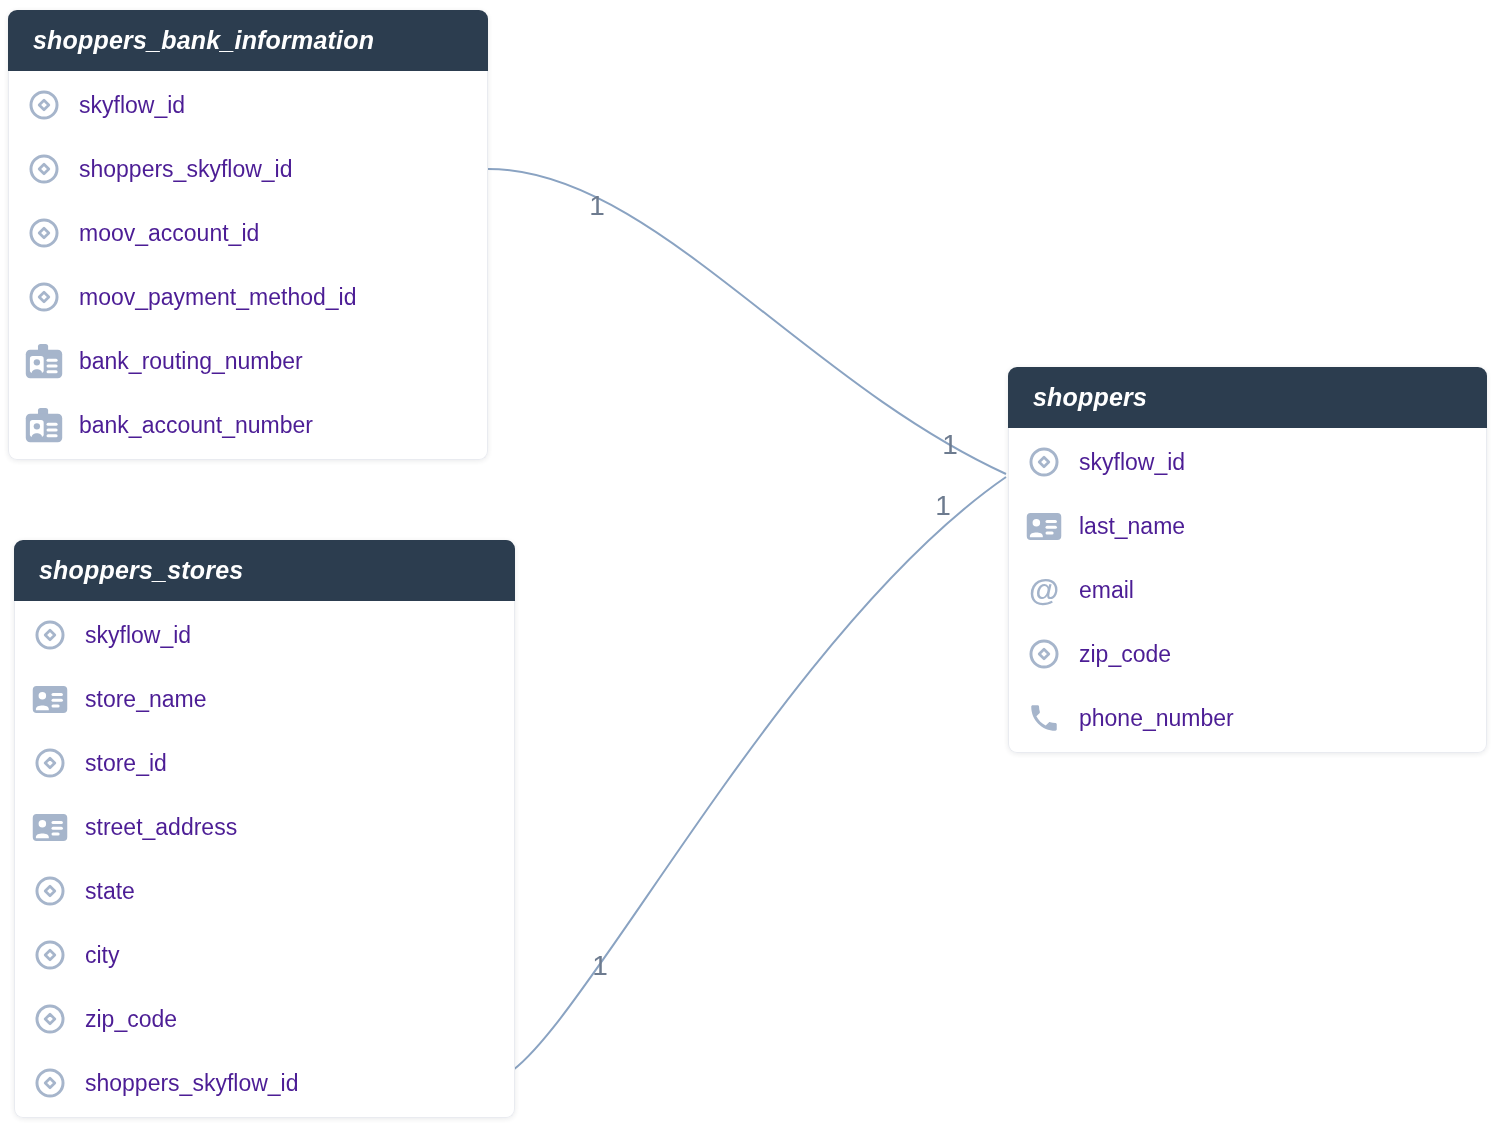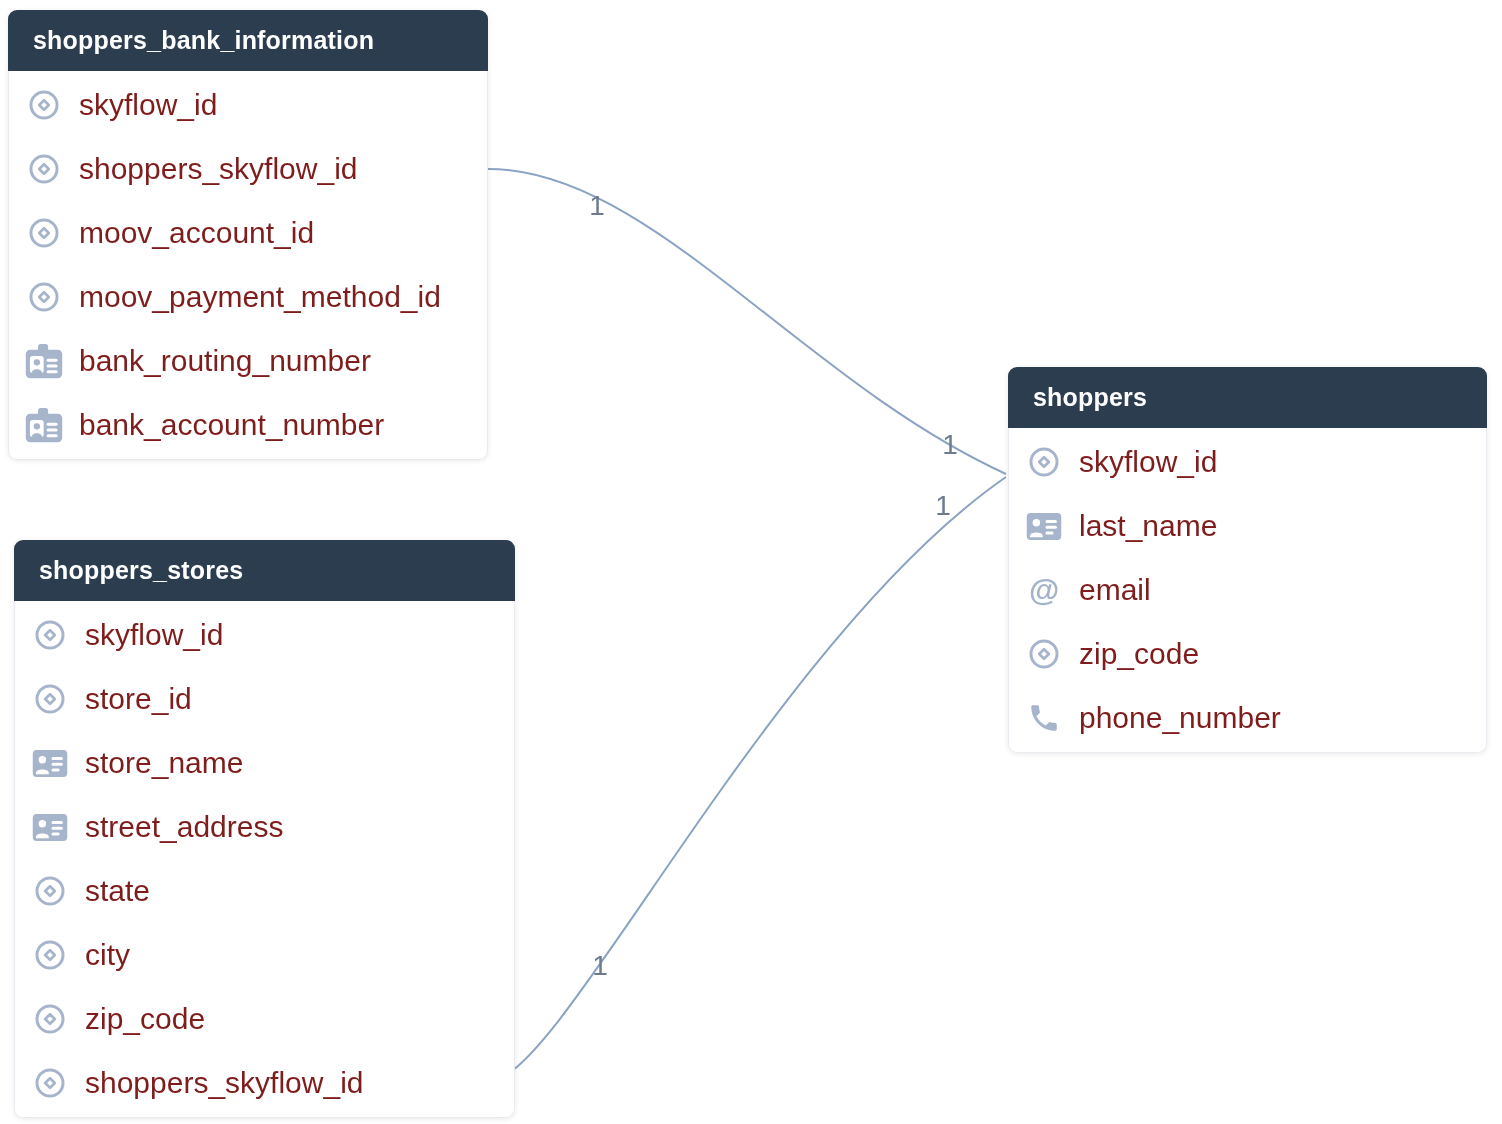--- a/index.html
+++ b/index.html
@@ -4,29 +4,29 @@
 <style>
   html,body{margin:0;padding:0;background:#ffffff;font-family:"Liberation Sans","DejaVu Sans",sans-serif;}
   .canvas{position:relative;width:1502px;height:1124px;background:#ffffff;overflow:hidden;}
 
   .edges{position:absolute;left:0;top:0;width:1502px;height:1124px;}
   .edges path{fill:none;stroke:#8aa3c2;stroke-width:2px;}
 
   .edge-label{position:absolute;transform:translate(-50%,-50%);font-size:28px;font-weight:500;color:#6d7b8f;line-height:1;}
 
   .table-card{position:absolute;border-radius:9px;box-shadow:0 1px 5px rgba(35,46,60,.10);background:transparent;}
-  .table-header{height:61px;background:#2c3d4f;border-radius:9px 9px 0 0;display:flex;align-items:center;padding:0 25px;color:#ffffff;font-size:25px;font-weight:700;letter-spacing:.2px;}
+  .table-header{height:61px;background:#2c3d4f;border-radius:9px 9px 0 0;display:flex;align-items:center;padding:0 25px;color:#ffffff;font-size:25px;font-weight:700;letter-spacing:.2px;font-style:italic;}
   .table-body{background:#ffffff;border:1px solid #e9ebf0;border-top:none;border-radius:0 0 9px 9px;padding:2px 0;}
 
   #card-bank{left:8px;top:10px;width:480px;}
   #card-stores{left:14px;top:540px;width:501px;}
   #card-shoppers{left:1008px;top:367px;width:479px;}
 
   .field-row{height:64px;display:flex;align-items:center;padding-left:16px;gap:16px;}
-  .field-name{font-size:30px;font-weight:500;color:#7f1d1d;white-space:nowrap;}
+  .field-name{font-size:23px;font-weight:500;color:#4c1d95;white-space:nowrap;}
   .ficon{width:38px;height:38px;flex:none;display:flex;align-items:center;justify-content:center;color:#a6b5cb;}
   .ficon svg{display:block;}
   .at-glyph{font-size:31px;font-weight:700;color:#a3b3ca;line-height:1;}
 </style>
 </head>
 <body>
 
 <svg width="0" height="0" style="position:absolute" aria-hidden="true">
   <defs>
     <symbol id="i-target" viewBox="0 0 24 24">
@@ -133,33 +133,33 @@
       <div class="field-row">
         <span class="ficon">
             <svg width="34" height="34">
               <use href="#i-target"></use>
             </svg>
           </span>
         <span class="field-name">skyflow_id</span>
       </div>
       <div class="field-row">
         <span class="ficon">
-            <svg width="34" height="34">
-              <use href="#i-target"></use>
-            </svg>
-          </span>
-        <span class="field-name">store_id</span>
-      </div>
-      <div class="field-row">
-        <span class="ficon">
             <svg width="36" height="29" viewBox="0 0 24 19">
               <use href="#i-card"></use>
             </svg>
           </span>
         <span class="field-name">store_name</span>
+      </div>
+      <div class="field-row">
+        <span class="ficon">
+            <svg width="34" height="34">
+              <use href="#i-target"></use>
+            </svg>
+          </span>
+        <span class="field-name">store_id</span>
       </div>
       <div class="field-row">
         <span class="ficon">
             <svg width="36" height="29" viewBox="0 0 24 19">
               <use href="#i-card"></use>
             </svg>
           </span>
         <span class="field-name">street_address</span>
       </div>
       <div class="field-row">

